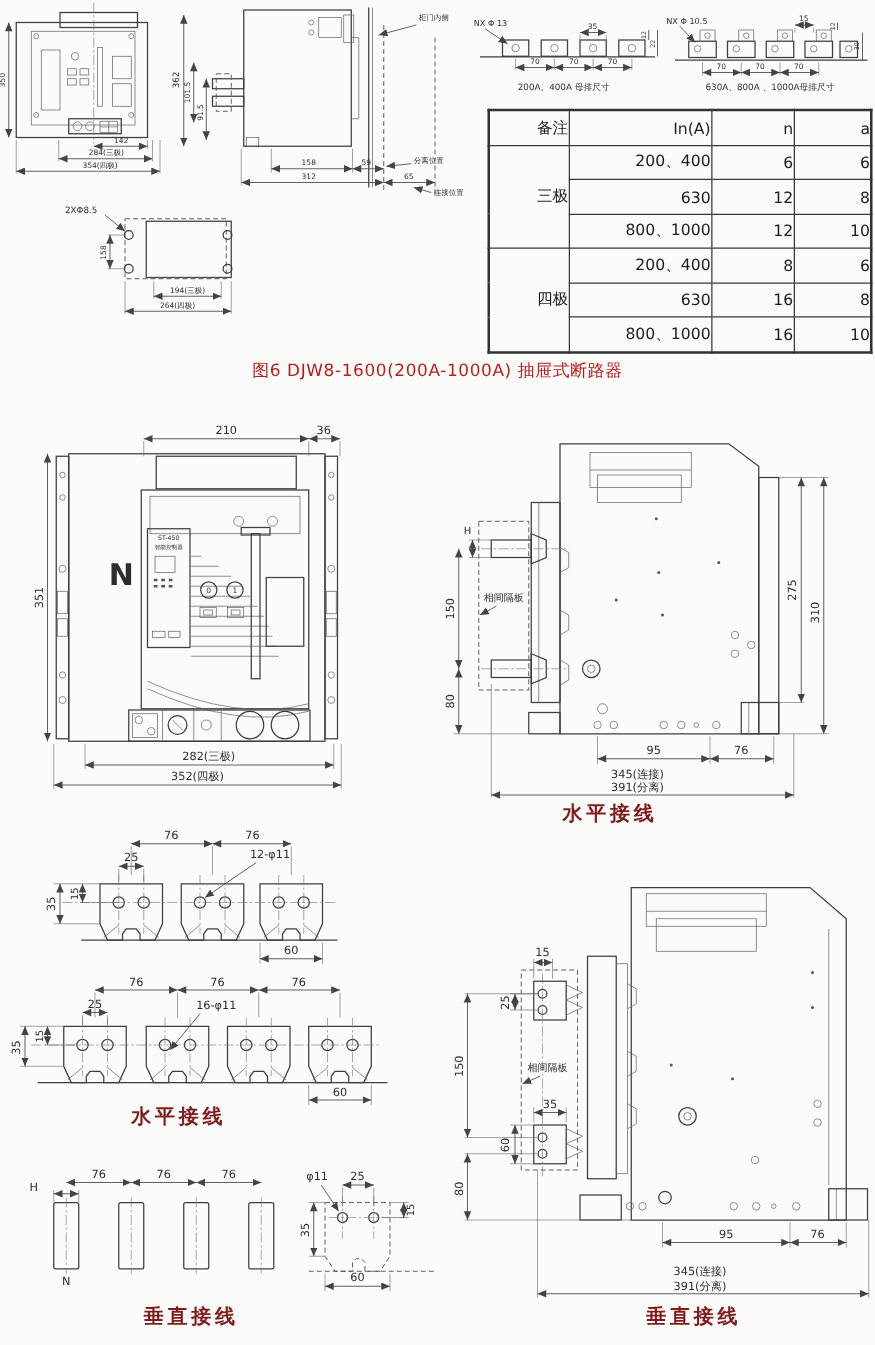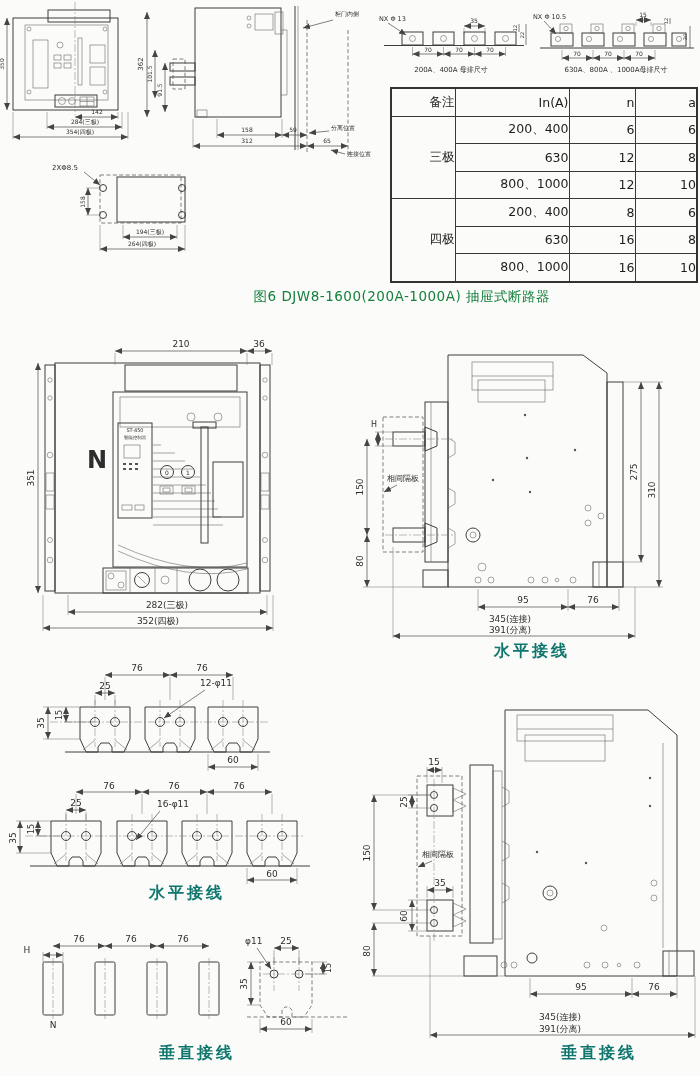--- a/index.html
+++ b/index.html
@@ -12,22 +12,22 @@
 .ar{marker-start:url(#as);marker-end:url(#ae)}
 .xt{fill:none;stroke:#6a6a6a;stroke-width:.5}
 .cl{fill:none;stroke:#777;stroke-width:.5;stroke-dasharray:8 2 2 2}
 .hd{fill:none;stroke:#555;stroke-width:.75;stroke-dasharray:4 2.4}
 text{fill:#2e2e2e}
 .dt{text-anchor:middle}
 .t45{font-size:4.5px}.t5{font-size:5px}.t6{font-size:6px}.t65{font-size:6.5px}
 .t7{font-size:7px}.t8{font-size:8px}.t9{font-size:9px}
 .nbig{font-size:24px;font-weight:bold}
 .dot{fill:#555;stroke:none}
-.cap{position:absolute;font-size:16px;font-weight:bold;letter-spacing:3px;color:#0f766e;text-align:right;width:120px}
-.figcap{position:absolute;left:150px;top:288px;width:400px;text-align:right;font-size:13.5px;color:#15803d;letter-spacing:.5px}
+.cap{position:absolute;font-size:16px;font-weight:bold;letter-spacing:3px;color:#7f1d1d;text-align:left;width:120px}
+.figcap{position:absolute;left:150px;top:288px;width:400px;text-align:center;font-size:13.5px;color:#b91c1c;letter-spacing:.5px}
 .spec{position:absolute;left:390px;top:87px;border-collapse:collapse;table-layout:fixed;
   font-size:12.5px;color:#1d1d1d;text-align:right;border:2px solid #333}
 .spec th,.spec td{border:1.3px solid #383838;font-weight:normal;padding:0;height:26.5px;background:transparent}
 </style>
 </head>
 <body>
 
 <div id="page">
 
 <svg width="0" height="0" style="position:absolute">

